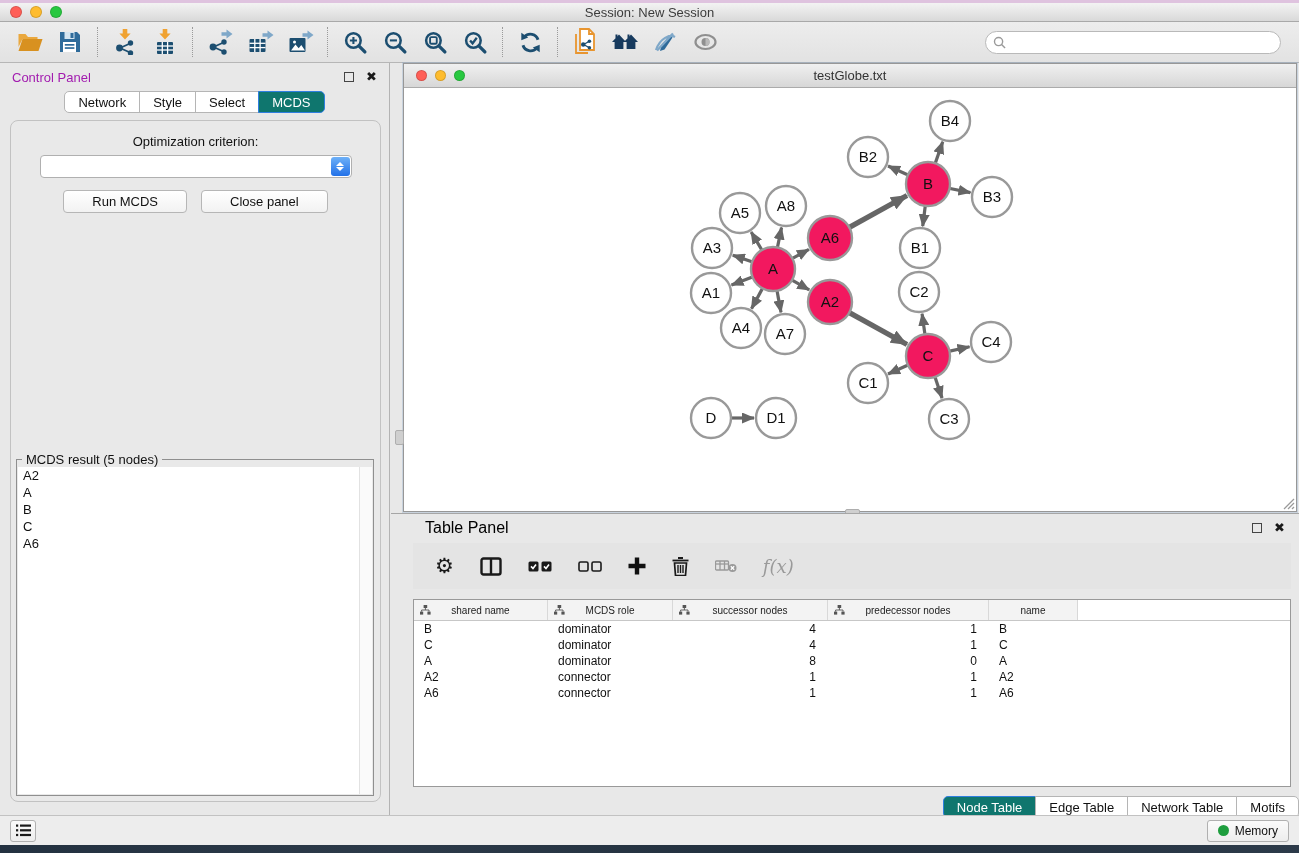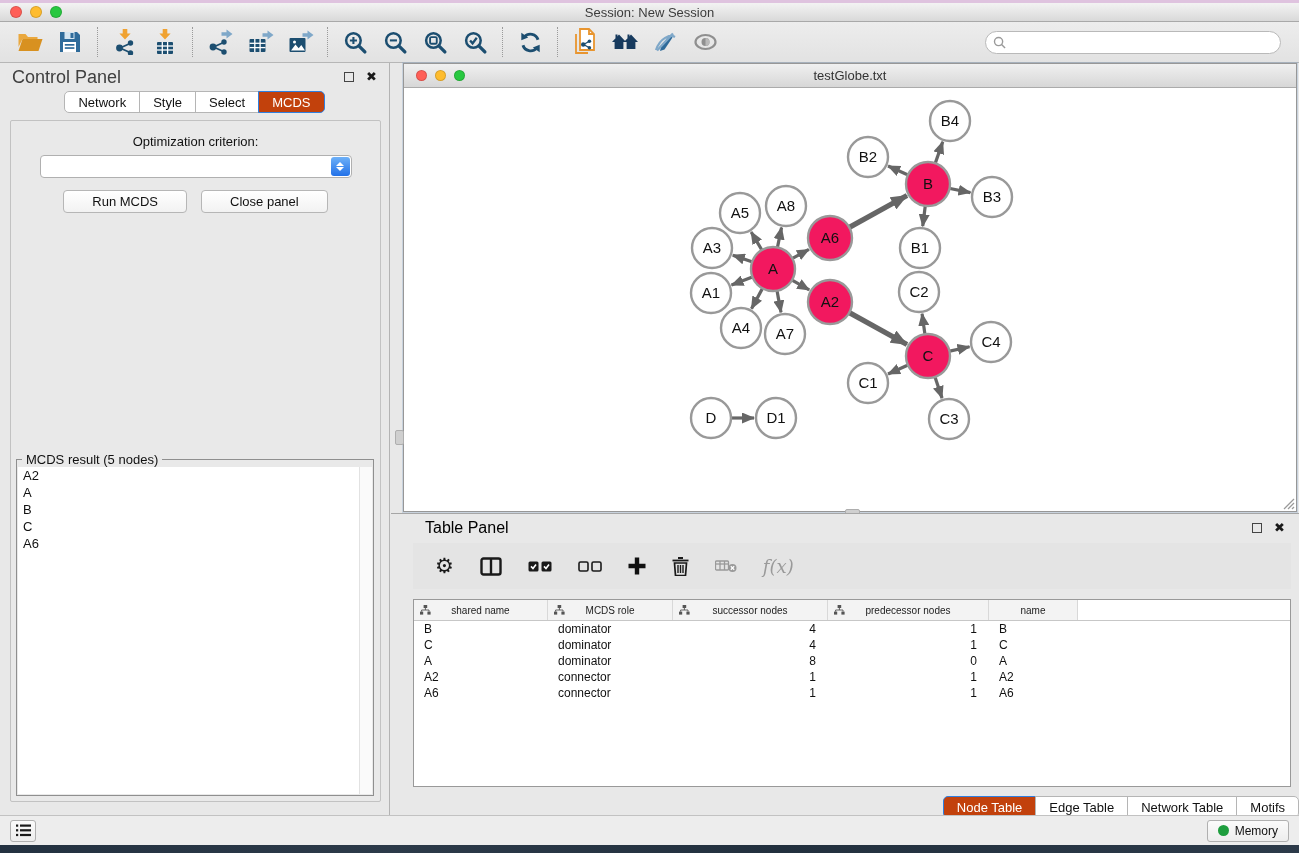--- a/index.html
+++ b/index.html
@@ -22,33 +22,33 @@
     display:flex; align-items:center; padding:0 10px; }
   .tb-icon { width:40px; height:34px; display:flex; align-items:center; justify-content:center; cursor:default; }
   .tb-sep { width:0; height:30px; border-left:1px dotted #9a9a9a; margin:0 7px; }
   .searchbox { margin-left:auto; margin-right:8px; width:296px; height:23px; border:1px solid #b9b9b9;
     border-radius:12px; background:#fff; display:flex; align-items:center; padding-left:7px; }
   .searchbox input { border:none; outline:none; flex:1; height:18px; font-size:12px; background:transparent; margin-left:4px; font-family:"Liberation Sans",sans-serif;}
 
   
   .control-panel { left:0; top:63px; width:390px; height:752px; background:#e8e8e8; border-right:1px solid #b3b3b3; }
   .panel-head { height:28px; display:flex; align-items:center; padding:0 12px; }
-  .panel-head .ph-title { font-size:18px; color:#404040; }
+  .panel-head .ph-title { font-size:13px; color:#a21caf; }
   .ph-icons { margin-left:auto; display:flex; gap:12px; align-items:center; }
   .float-ic { width:10px; height:10px; border:1.6px solid #444; display:inline-block; }
   .close-ic { font-size:13px; font-weight:bold; color:#1a1a1a; line-height:10px; font-family:"DejaVu Sans",sans-serif;}
 
   .seg-tabs { display:flex; justify-content:center; }
   .seg { height:22px; padding:0 13px; background:#fff; border:1px solid #b5b5b5; margin-left:-1px;
     font-size:13px; color:#111; display:flex; align-items:center; }
   .seg:first-child { border-radius:5px 0 0 5px; margin-left:0; }
   .seg:last-child { border-radius:0 5px 5px 0; }
-  .seg.selected { background:#c2410c; border-color:#2f7fe0; color:#fff; }
-
-  .cp-inner { left:10px; top:57px; width:371px; height:682px; border:1px solid #c2c2c2; border-radius:2px; background:#e9e9e9; }
+  .seg.selected { background:#0f766e; border-color:#2f7fe0; color:#fff; }
+
+  .cp-inner { left:10px; top:57px; width:371px; height:682px; border:1px solid #c2c2c2; border-radius:8px; background:#e9e9e9; }
   .opt-label { margin-top:13px; text-align:center; font-size:13px; color:#111; }
   .combo { margin:6px auto 0; width:312px; height:23px; background:#fff; border:1px solid #b0b0b0; border-radius:4px;
     display:flex; align-items:center; position:relative; }
   .combo .combo-text { flex:1; text-align:center; font-size:13px; color:#111; padding-right:18px;}
   .combo .stepper { position:absolute; right:1px; top:1px; width:19px; height:19px; border-radius:3px;
     background:linear-gradient(#6eb1f8,#2271e8); display:flex; flex-direction:column; align-items:center; justify-content:center; gap:1px;}
   .chev { width:0; height:0; border-left:4px solid transparent; border-right:4px solid transparent; }
   .chev.up { border-bottom:4px solid #fff; } .chev.down { border-top:4px solid #fff; }
   .btn-row { margin-top:12px; display:flex; justify-content:center; gap:14px; }
   .mac-btn { height:23px; padding:0 28px; background:linear-gradient(#ffffff,#f2f2f2); border:1px solid #b6b6b6;

